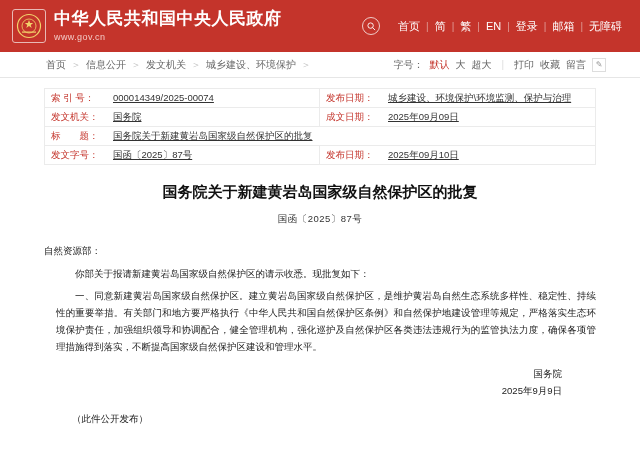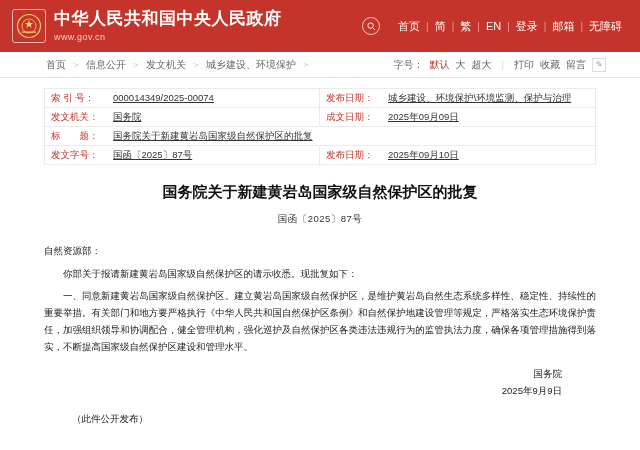--- a/index.html
+++ b/index.html
@@ -149,21 +149,21 @@
     letter-spacing: 0.5px;
   }
   .doc-body {
     margin-top: 16px;
     font-size: 9.5px;
     color: #222;
     line-height: 17px;
     text-align: justify;
   }
   .p-addr { margin: 0 0 6px 0; }
-  .p-ind { margin: 0 0 5px 0; text-indent: 2em; }
+  .p-ind { margin: 0 0 5px 12px; text-indent: 2em; }
   .sign {
     margin-top: 10px;
     text-align: right;
     font-size: 9.5px;
     color: #222;
     line-height: 17px;
     padding-right: 34px;
   }
   .pub-note {
     margin-top: 14px;

